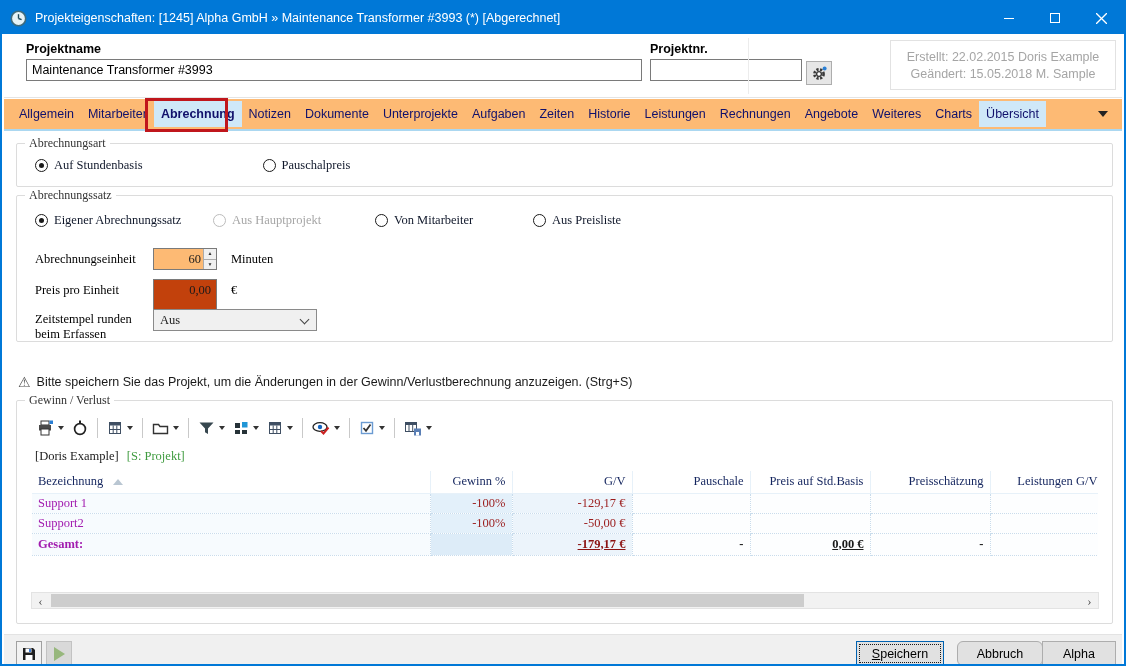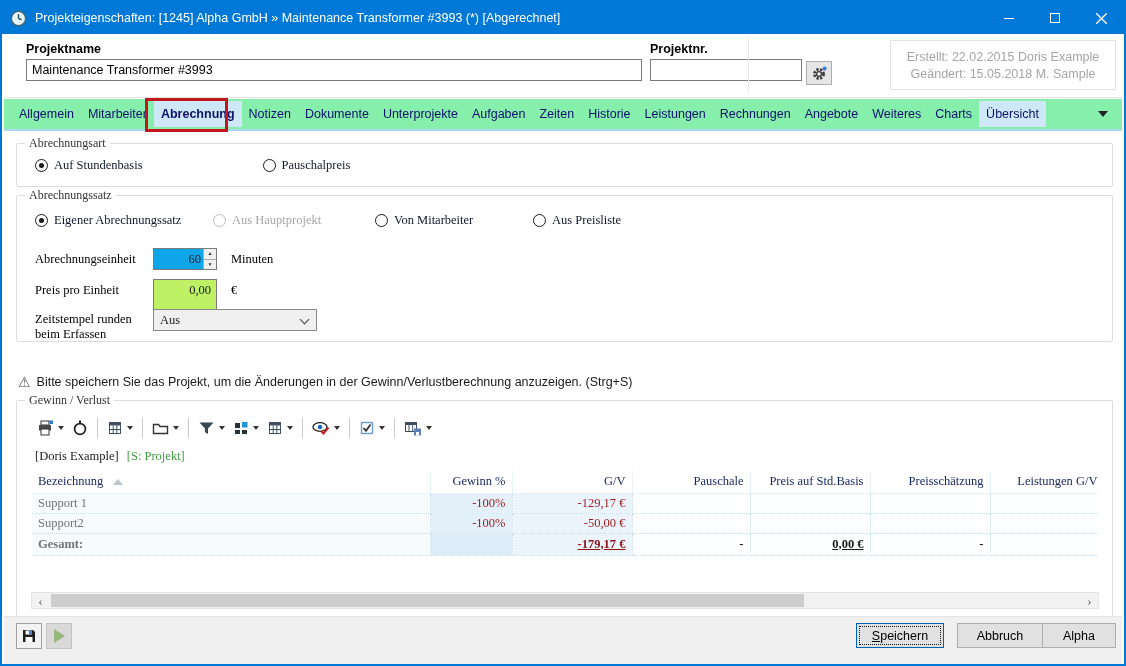--- a/index.html
+++ b/index.html
@@ -21,21 +21,21 @@
   .projektname-wrap { position:absolute; left:22px; top:8px; }
   .projektname-wrap input { width:616px; margin-top:3px; }
   .projektnr-wrap { position:absolute; left:646px; top:8px; }
   .projektnr-wrap input { width:152px; margin-top:3px; }
   .gear-btn { position:absolute; left:802px; top:27px; width:26px; height:24px; border:1px solid #adadad; background:#e6e6e6; display:flex; align-items:center; justify-content:center; }
   .meta-panel { position:absolute; left:886px; top:6px; width:226px; height:50px; border:1px solid #e2e2e2; display:flex; flex-direction:column; justify-content:center; align-items:center; gap:3px; }
   .meta-panel div { color:#a5a5a5; font-size:12.5px; }
   .hdr-divider { position:absolute; left:744px; top:4px; width:1px; height:56px; background:#ececec; }
 
   
-  .tabbar { position:absolute; top:97px; left:2px; right:2px; height:32px; background:#86efac; display:flex; align-items:center; padding-left:8px; border-bottom:2px solid #abd7f0; }
+  .tabbar { position:absolute; top:97px; left:2px; right:2px; height:32px; background:#fdba74; display:flex; align-items:center; padding-left:8px; border-bottom:2px solid #abd7f0; }
   .tab { padding:6px 7px; color:#10106b; white-space:nowrap; cursor:default; }
   .tab.active { background:#cfe8f8; font-weight:bold; }
   .tab.hilite { background:#cfe8f8; }
   .tab-overflow { margin-left:auto; margin-right:14px; width:0; height:0; border-left:5px solid transparent; border-right:5px solid transparent; border-top:6px solid #222; }
   .anno-box { position:absolute; top:96px; left:143px; width:83px; height:34px; border:3px solid #c0161c; pointer-events:none; z-index:5; }
 
   
   .gbox { position:absolute; border:1px solid #dcdcdc; border-radius:2px; background:#fff;font-family:Liberation Serif, serif; }
   .gbox > .legend { position:absolute; top:-8px; left:8px; background:#fff; padding:0 4px; font-size:12px; color:#333; }
   .gb-art { left:14px; top:141px; width:1097px; height:44px; }
@@ -46,26 +46,26 @@
   .radio-row { display:flex; align-items:center; height:100%; }
   .radio-item { display:flex; align-items:center; gap:6px; }
   .radio { width:13px; height:13px; border:1px solid #1a1a1a; border-radius:50%; background:#fff; position:relative; flex:0 0 auto; }
   .radio.sel::after { content:""; position:absolute; left:3px; top:3px; width:5px; height:5px; border-radius:50%; background:#1a1a1a; }
   .radio.dis { border-color:#bcbcbc; }
   .radio-item .rlbl { color:#0f172a; }
   .radio-item.dis .rlbl { color:#a6a6a6; }
 
   
   .f-lbl { position:absolute; color:#000; }
-  .spin-wrap { position:absolute; width:64px; height:22px; border:1px solid #7a7a7a; background:#0ea5e9; }
+  .spin-wrap { position:absolute; width:64px; height:22px; border:1px solid #7a7a7a; background:#fdba74; }
   .spin-wrap .val { position:absolute; right:15px; top:3px; font-size:12.5px; }
   .spin-btns { position:absolute; right:0; top:0; width:13px; height:100%; border-left:1px solid #ababab; display:flex; flex-direction:column; }
   .spin-btns div { flex:1; display:flex; align-items:center; justify-content:center; font-size:5px; color:#333; background:#f0f0f0; }
   .spin-btns div:first-child { border-bottom:1px solid #ababab; }
-  .plain-num { position:absolute; width:64px; height:36px; border:1px solid #7a7a7a; background:#bef264; }
+  .plain-num { position:absolute; width:64px; height:36px; border:1px solid #7a7a7a; background:#c2410c; }
   .plain-num .val { position:absolute; right:5px; top:3px; }
   .suffix { position:absolute; color:#000; }
   .dd { position:absolute; width:164px; height:22px; border:1px solid #8a8a8a; background:#f0f0f0; }
   .dd .val { position:absolute; left:6px; top:3px; }
   .dd .chev { position:absolute; right:8px; top:6px; width:7px; height:7px; border-right:1.4px solid #444; border-bottom:1.4px solid #444; transform:rotate(45deg); }
 
   
   .warnrow { position:absolute; left:16px; top:372px; display:flex; align-items:center; gap:6px; }
   .warn-ico { font-size:14px; color:#4a4a4a; }
 
@@ -80,45 +80,45 @@
   .scope .usr { color:#1a1a1a; }
   .scope .ctx { color:#3f9b3f; margin-left:5px; }
 
   
   .gv-table-wrap { position:absolute; left:15px; top:70px; width:1066px; overflow:hidden; }
   table.gv { border-collapse:collapse; table-layout:fixed; width:1072px; }
   table.gv th, table.gv td { font-weight:normal; font-size:12.5px; padding:2px 6px; white-space:nowrap; overflow:hidden; }
   table.gv th { color:#14255e; text-align:right; border-right:1px solid #e7f1f9; border-bottom:1px solid #e7f1f9; height:22px; }
   table.gv th.name { text-align:left; }
   table.gv td { height:20px; text-align:right; border-right:1px dotted #c9dcec; border-bottom:1px dotted #c9dcec; }
-  table.gv td.name { text-align:left; color:#737373; background:#f7fbfe; }
+  table.gv td.name { text-align:left; color:#a21caf; background:#f7fbfe; }
   table.gv td.pct { background:#e3f0fa; color:#9b1c1c; }
   table.gv td.gvv { background:#ecf4fb; color:#9b1c1c; }
   table.gv td.oth { background:#fdfeff; color:#1a1a1a; }
   tr.total td { background:#e9f3fb; font-weight:bold; color:#000; height:22px; }
   tr.total td.pct { background:#ddecf8; }
   tr.total td.gvv { color:#8b1212; }
   .uline { text-decoration:underline; }
   .sort-arrow { display:inline-block; margin-left:10px; width:0; height:0; border-left:5px solid transparent; border-right:5px solid transparent; border-bottom:6px solid #b9c6d2; vertical-align:middle; }
 
   
   .hscroll { position:absolute; left:14px; bottom:14px; width:1068px; height:17px; background:#f2f2f2; border:1px solid #e3e3e3; display:flex; align-items:center; }
   .hs-arrow { width:17px; height:100%; display:flex; align-items:center; justify-content:center; color:#555; font-size:13px; }
   .hs-track { position:relative; flex:1; height:100%; }
   .hs-thumb { position:absolute; left:2px; top:1px; height:13px; width:73%; background:#cdcdcd; }
 
   
-  .footer { position:absolute; left:2px; right:2px; bottom:0; height:48px; background:#f0f0f0; border-top:1px solid #e3e3e3; }
+  .footer { position:absolute; left:2px; right:2px; bottom:0; height:30px; background:#f0f0f0; border-top:1px solid #e3e3e3; }
   .mini-btn { position:absolute; top:6px; width:26px; height:26px; border:1px solid #a0a0a0; background:#f2f2f2; display:flex; align-items:center; justify-content:center; }
   .mini-save { left:12px; }
   .mini-play { left:42px; background:#d9d9d9; border-color:#c2c2c2; }
   .play-tri { width:0; height:0; border-top:7px solid transparent; border-bottom:7px solid transparent; border-left:11px solid #97b77c; }
   .btn { position:absolute; top:6px; height:25px; border:1px solid #adadad; background:#e1e1e1; font:12.5px "Liberation Sans",sans-serif; color:#000; display:flex; align-items:center; justify-content:center; }
   .btn-save { left:852px; width:88px; border:1px solid #0062b1; outline:1px dotted #1a1a1a; outline-offset:-4px; }
-  .btn-abort { left:953px; width:86px; }
+  .btn-abort { left:953px; width:86px;border-radius:6px; }
   .btn-help { left:1038px; width:74px; }
 </style>
 </head>
 <body>
 
 <div class="app">
 
   <div class="titlebar">
     <svg class="app-icon" viewBox="0 0 17 17">
       <circle cx="8.5" cy="8.5" r="7.2" fill="#e6f3f7" stroke="#3d6b7d" stroke-width="1.6"></circle>

